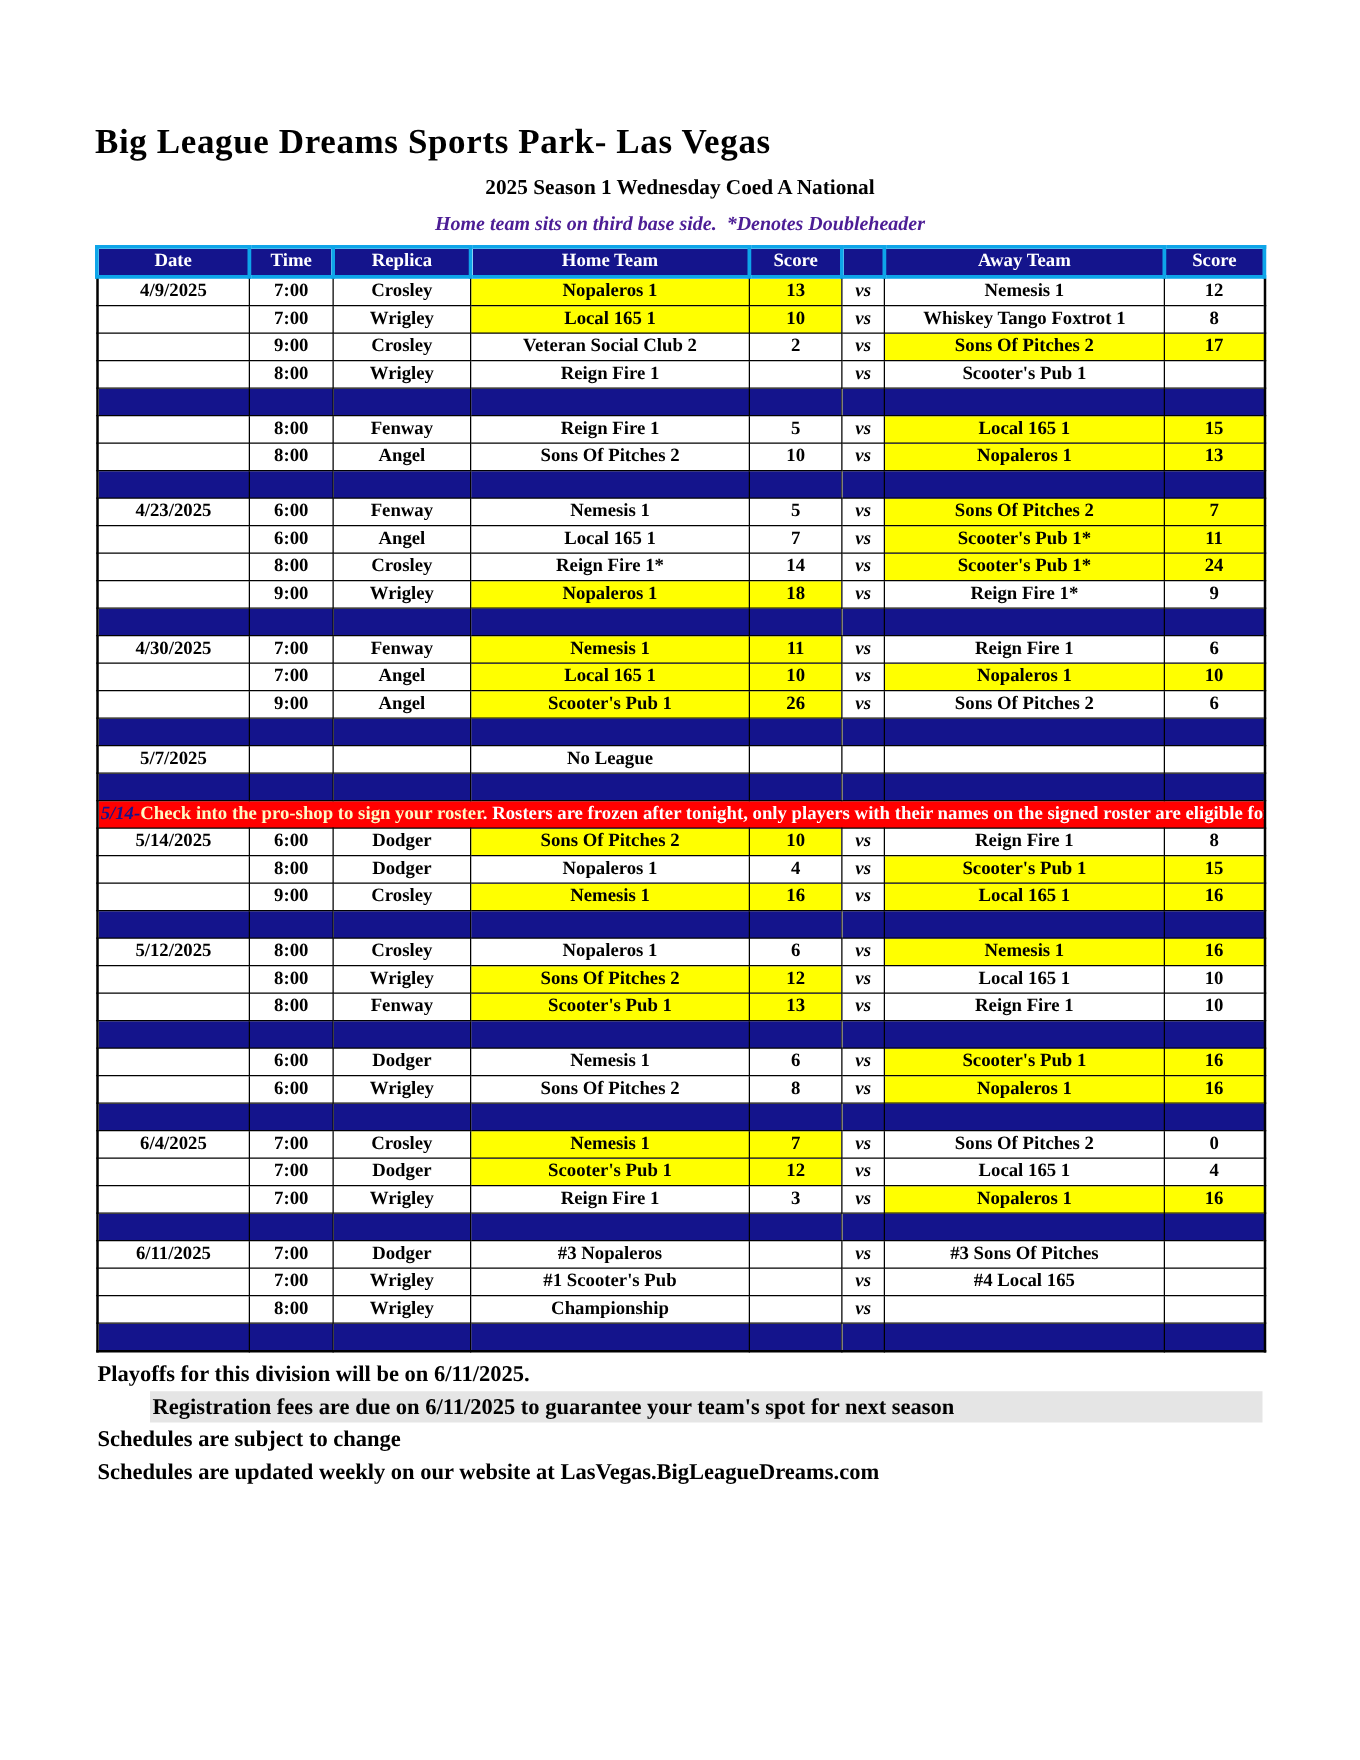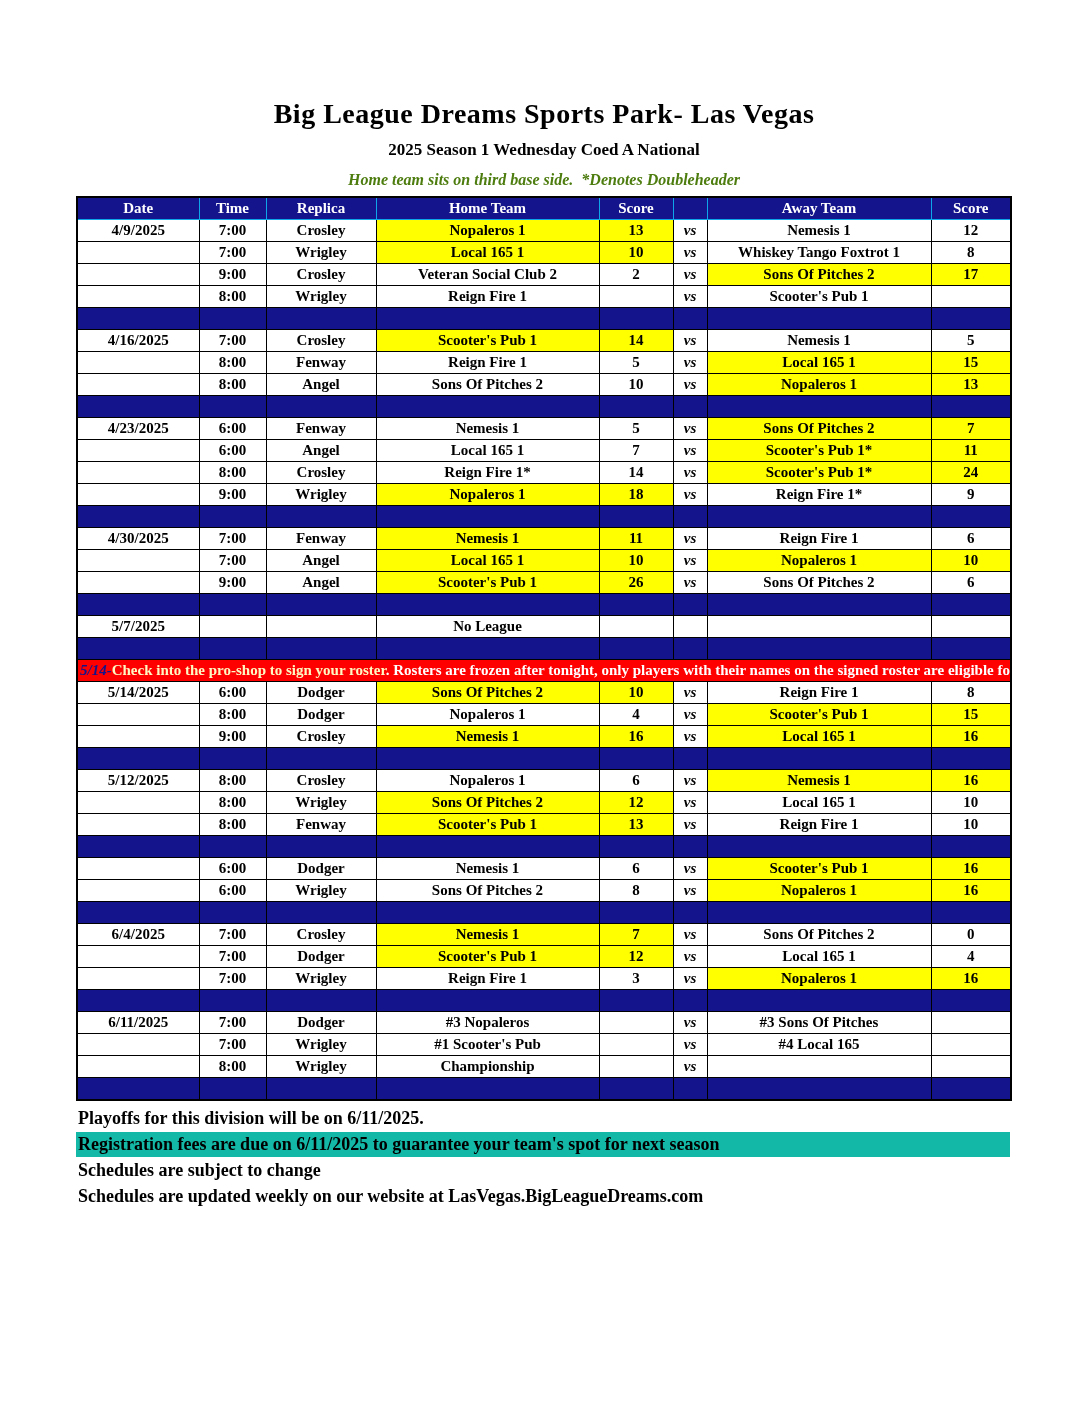--- a/index.html
+++ b/index.html
@@ -15,40 +15,40 @@
     background: #ffffff;
     overflow: hidden;
   }
   .content {
     padding-top: 98px;
     margin-left: 76px;
     width: 936px;
   }
   .title {
     margin: 0;
-    text-align: center;
+    text-align: left;
     font-size: 28px;
     font-weight: bold;
     color: #000000;
     letter-spacing: 0.5px;
   }
   .subtitle {
     margin: 10px 0 0 0;
     text-align: center;
     font-size: 17px;
     font-weight: bold;
     color: #000000;
   }
   .note {
     margin: 11px 0 7px 0;
     text-align: center;
     font-size: 16px;
     font-weight: bold;
     font-style: italic;
-    color: #4d7c0f;
+    color: #4c1d95;
     white-space: pre-wrap;
   }
   table.schedule {
     border-collapse: collapse;
     table-layout: fixed;
     width: 934px;
     border: 2px solid #000000;
   }
   .col-0 { width: 122px; }
   .col-1 { width: 67px; }
@@ -57,21 +57,21 @@
   .col-4 { width: 74px; }
   .col-5 { width: 34px; }
   .col-6 { width: 224px; }
   .col-7 { width: 80px; }
   table.schedule th {
     background: #14148C;
     color: #ffffff;
     font-size: 15px;
     font-weight: bold;
     height: 21px;
-    border: 1px solid #0ea5e9;
+    border: 3px solid #0ea5e9;
     padding: 0 2px;
     text-align: center;
     overflow: hidden;
     white-space: nowrap;
   }
   table.schedule td {
     border: 1px solid #000000;
     height: 21px;
     padding: 0 2px;
     text-align: center;
@@ -110,21 +110,22 @@
     width: 934px;
   }
   .f-line {
     font-size: 18px;
     font-weight: bold;
     color: #000000;
     padding: 2px 2px;
     margin: 1px 0;
   }
   .f-yellow {
-    background: #14b8a6;
+    background: #e5e5e5;
+    margin-left: 44px;
   }
 </style>
 </head>
 <body>
 
 <div class="page">
   <div class="content">
     <h1 class="title">Big League Dreams Sports Park- Las Vegas</h1>
     <h2 class="subtitle">2025 Season 1 Wednesday Coed A National</h2>
     <div class="note">Home team sits on third base side.  *Denotes Doubleheader</div>
@@ -197,30 +198,20 @@
             <td></td>
             <td></td>
             <td></td>
             <td></td>
             <td></td>
             <td></td>
             <td></td>
             <td></td>
           </tr>
           <tr>
-            <td class="date">4/16/2025</td>
-            <td class="time">7:00</td>
-            <td class="replica">Crosley</td>
-            <td class="team hl">Scooter's Pub 1</td>
-            <td class="score hl">14</td>
-            <td class="vs">vs</td>
-            <td class="team">Nemesis 1</td>
-            <td class="score">5</td>
-          </tr>
-          <tr>
             <td class="date"></td>
             <td class="time">8:00</td>
             <td class="replica">Fenway</td>
             <td class="team">Reign Fire 1</td>
             <td class="score">5</td>
             <td class="vs">vs</td>
             <td class="team hl">Local 165 1</td>
             <td class="score hl">15</td>
           </tr>
           <tr>

